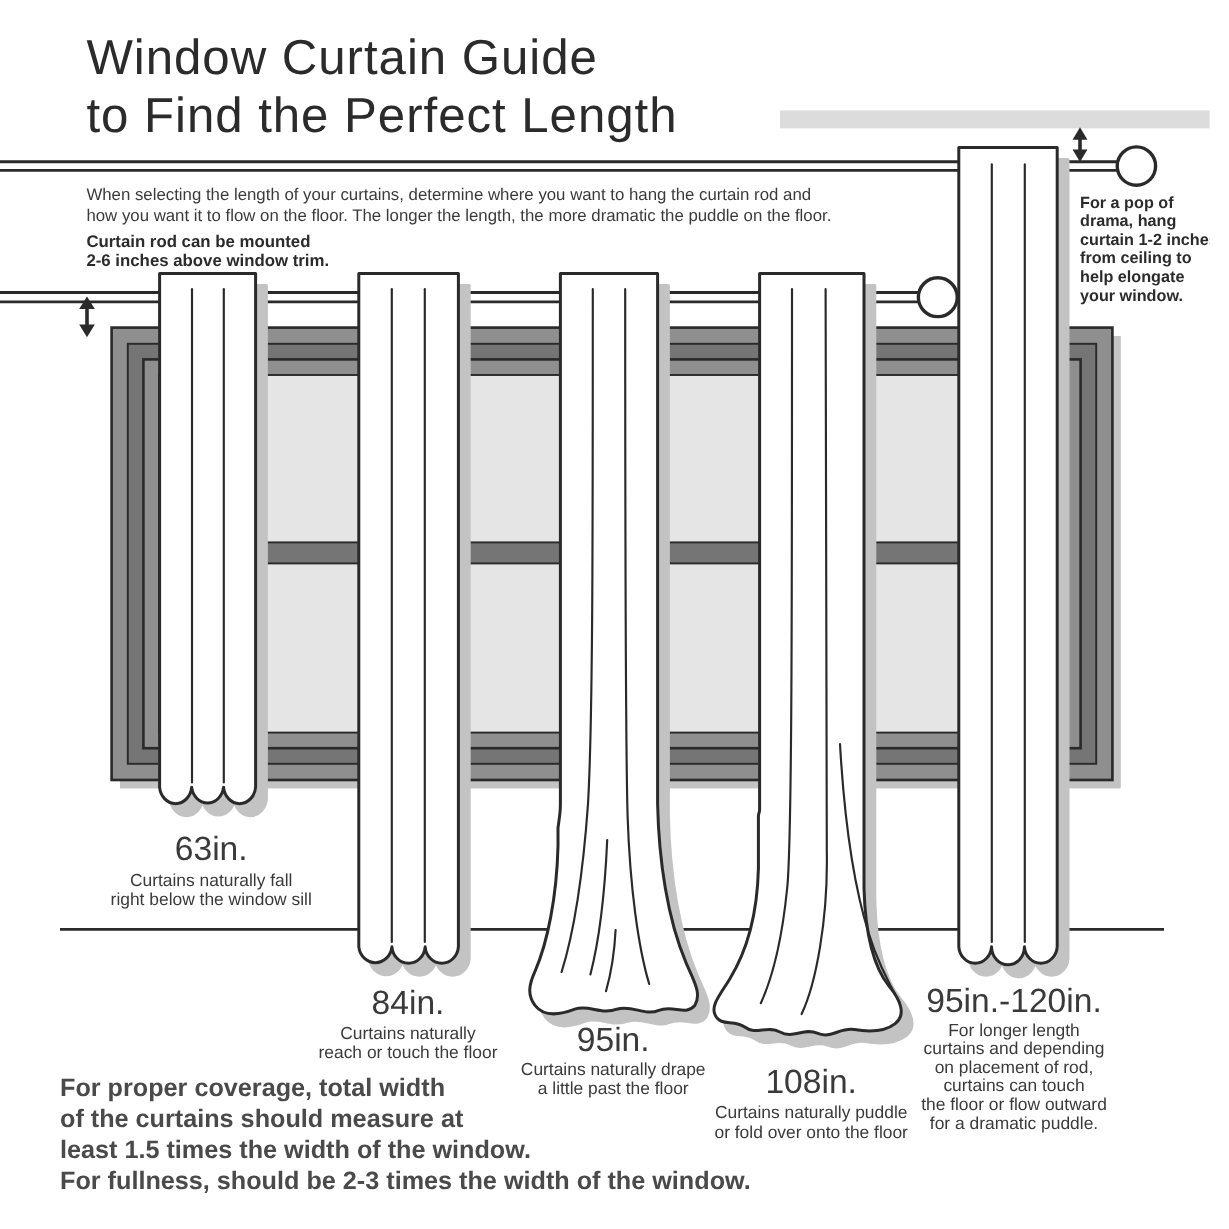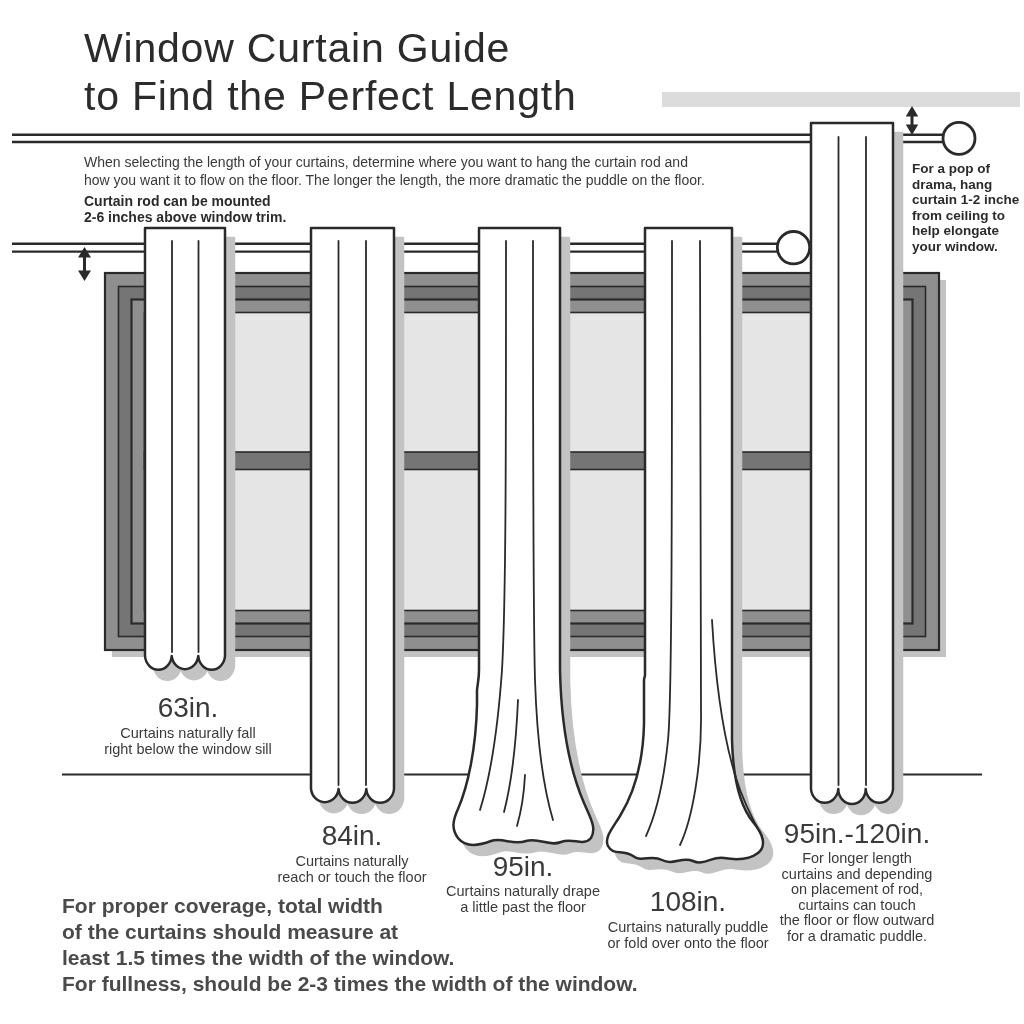--- a/index.html
+++ b/index.html
@@ -1,16 +1,16 @@
 <!DOCTYPE html>
 <html style="--c-outline: #2a2a2a; --c-curtain_fill: #ffffff; --c-shadow: #c3c3c3; --c-ceiling_bar: #dcdcdc; --c-window_frame: #8f8f8f; --c-window_frame_dark: #757575; --c-window_pane: #e5e5e5; --c-title_text: #2b2b2b; --c-body_text: #3a3a3a; --c-footer_text: #4a4a4a;"><head>
 <meta charset="utf-8">
 <style>
   html,body{margin:0;padding:0;background:#ffffff;}
-  .stage{width:1008px;height:1024px;position:relative;background:#fff;overflow:hidden;padding-left:12px;}
+  .stage{width:1008px;height:1024px;position:relative;background:#fff;overflow:hidden;}
   svg{display:block;}
   text{font-family:"Liberation Sans",sans-serif;}
   .t-title{font-size:41px;letter-spacing:0.8px;fill:var(--c-title_text);}
   .t-body{font-size:14px;fill:var(--c-body_text);}
   .t-bold{font-size:14px;font-weight:bold;fill:var(--c-title_text);}
   .t-note{font-size:13.5px;font-weight:bold;fill:var(--c-title_text);}
   .t-label{font-size:28px;fill:var(--c-body_text);text-anchor:middle;}
   .t-desc{font-size:14.5px;fill:var(--c-body_text);text-anchor:middle;}
   .t-footer{font-size:21px;font-weight:bold;fill:var(--c-footer_text);}
   .curtain{fill:var(--c-curtain_fill);stroke:var(--c-outline);stroke-width:2.5;stroke-linejoin:round;}

